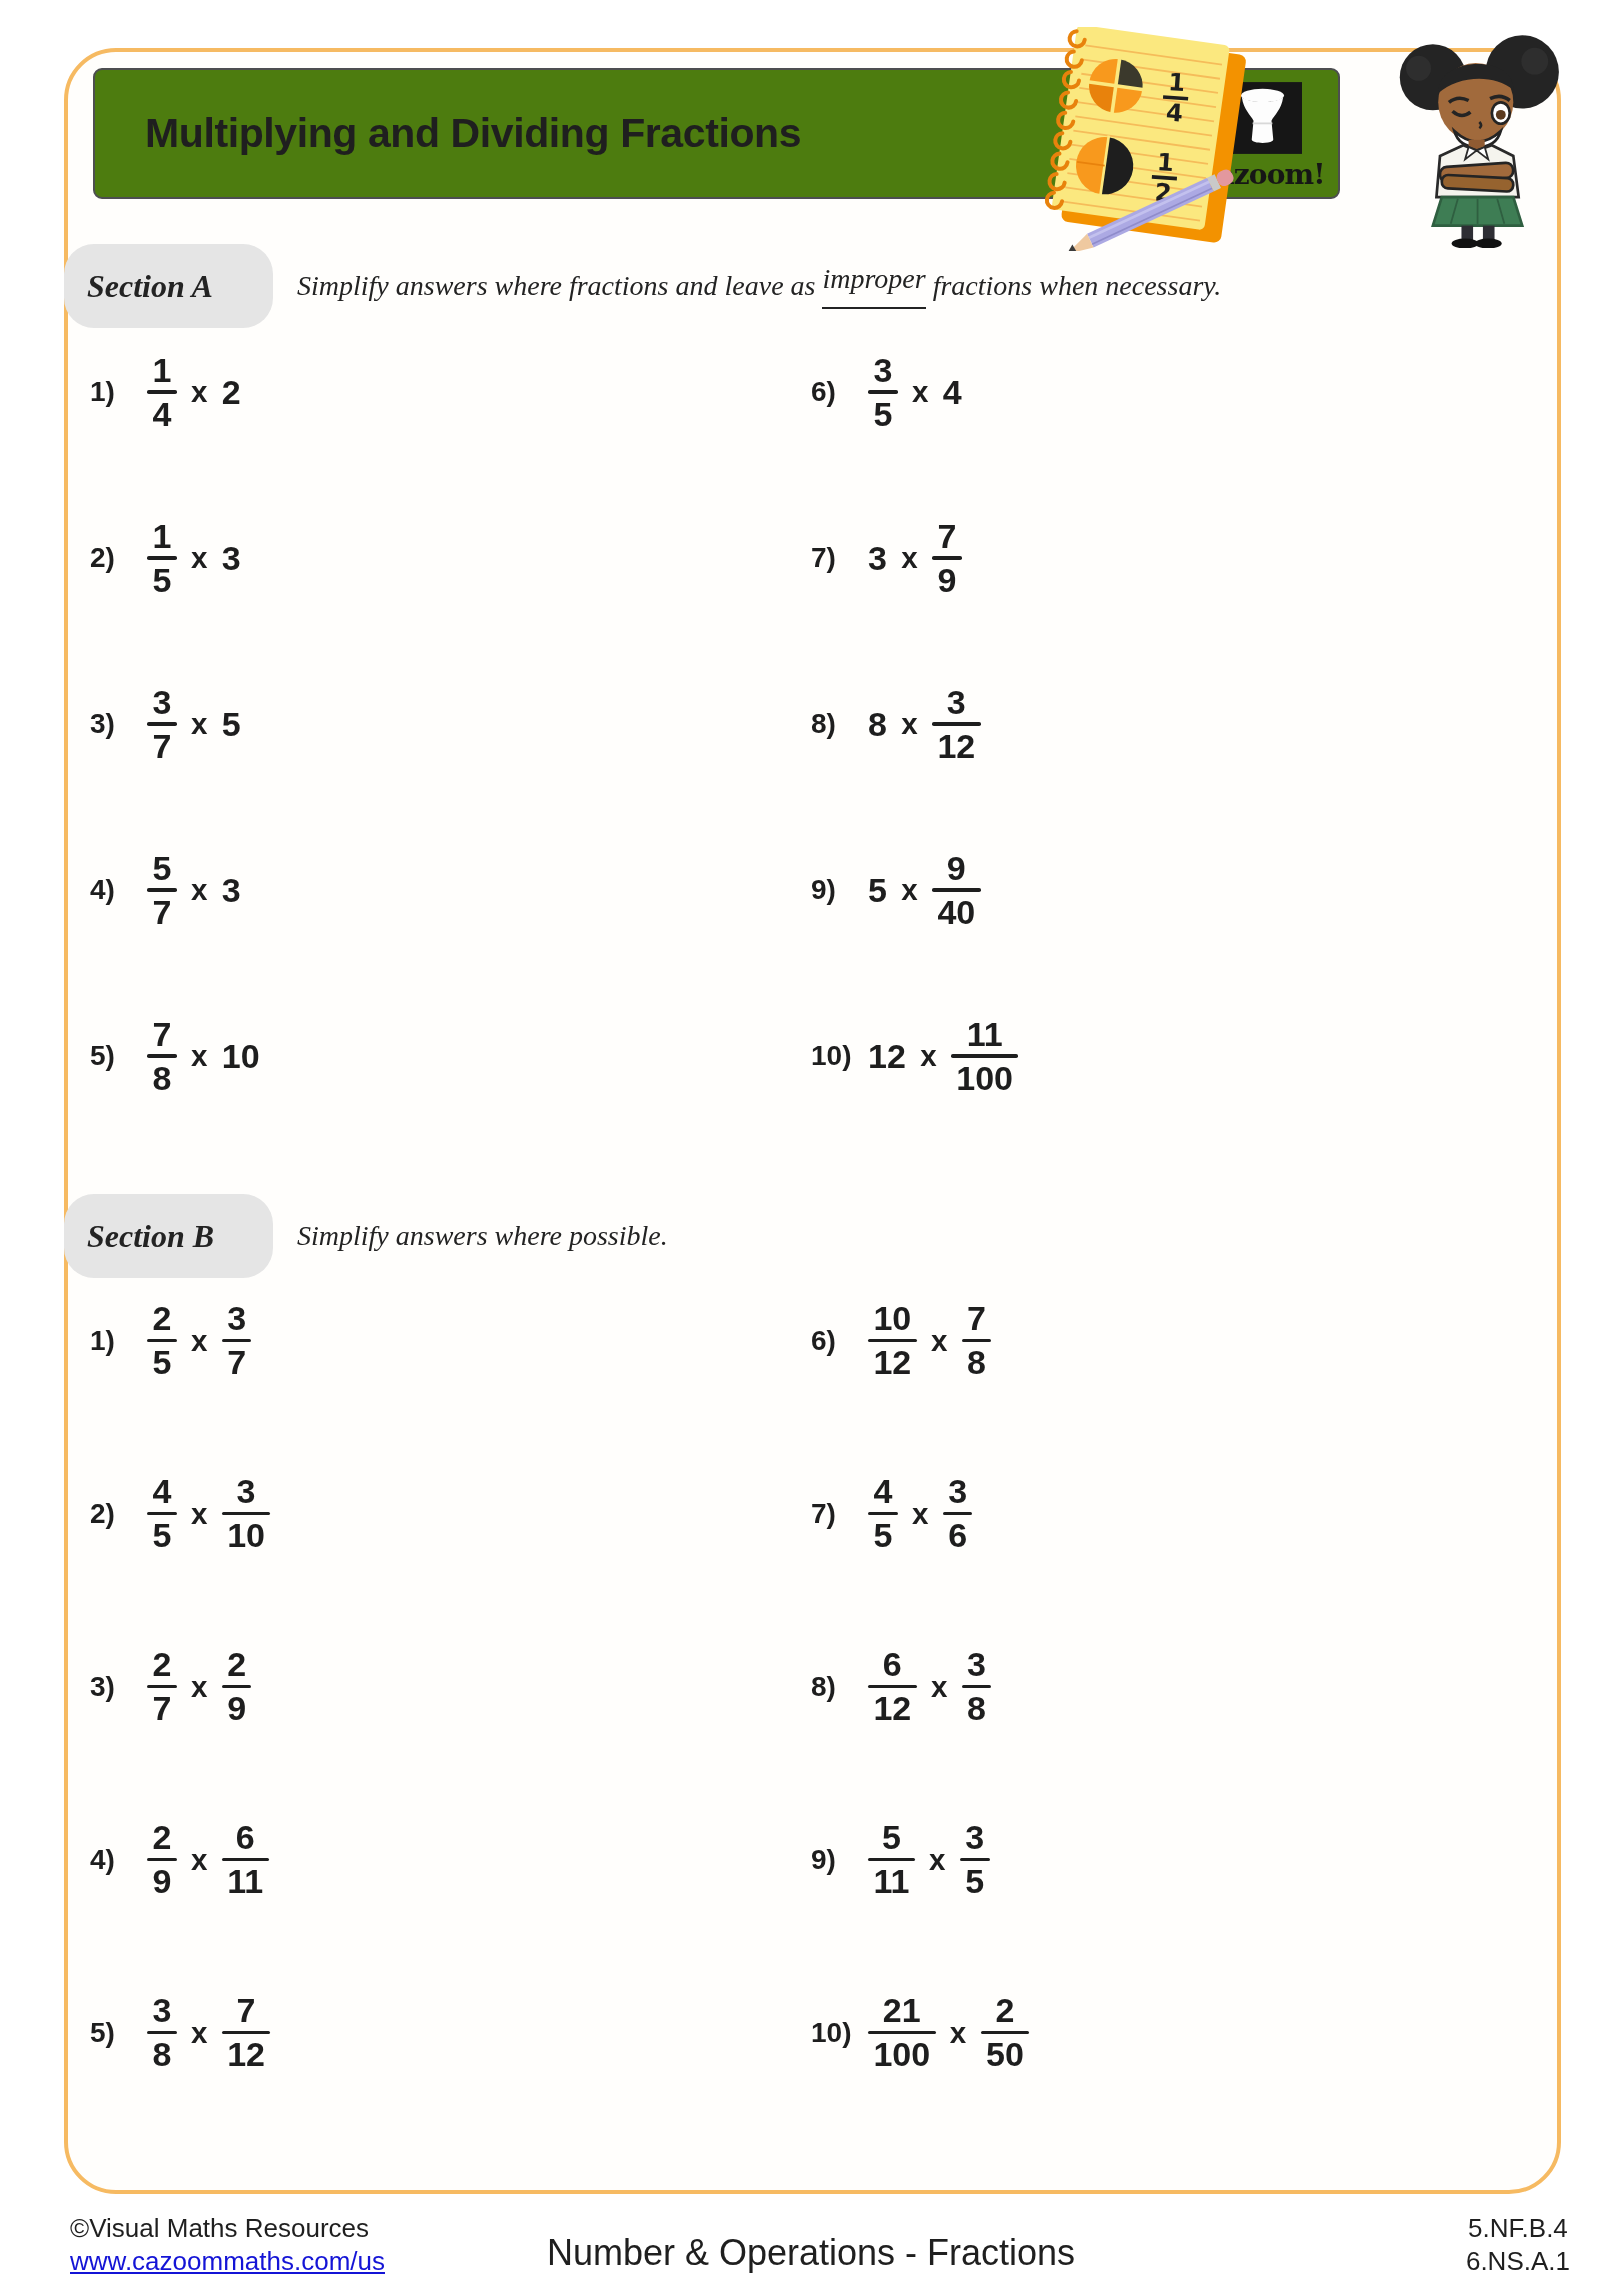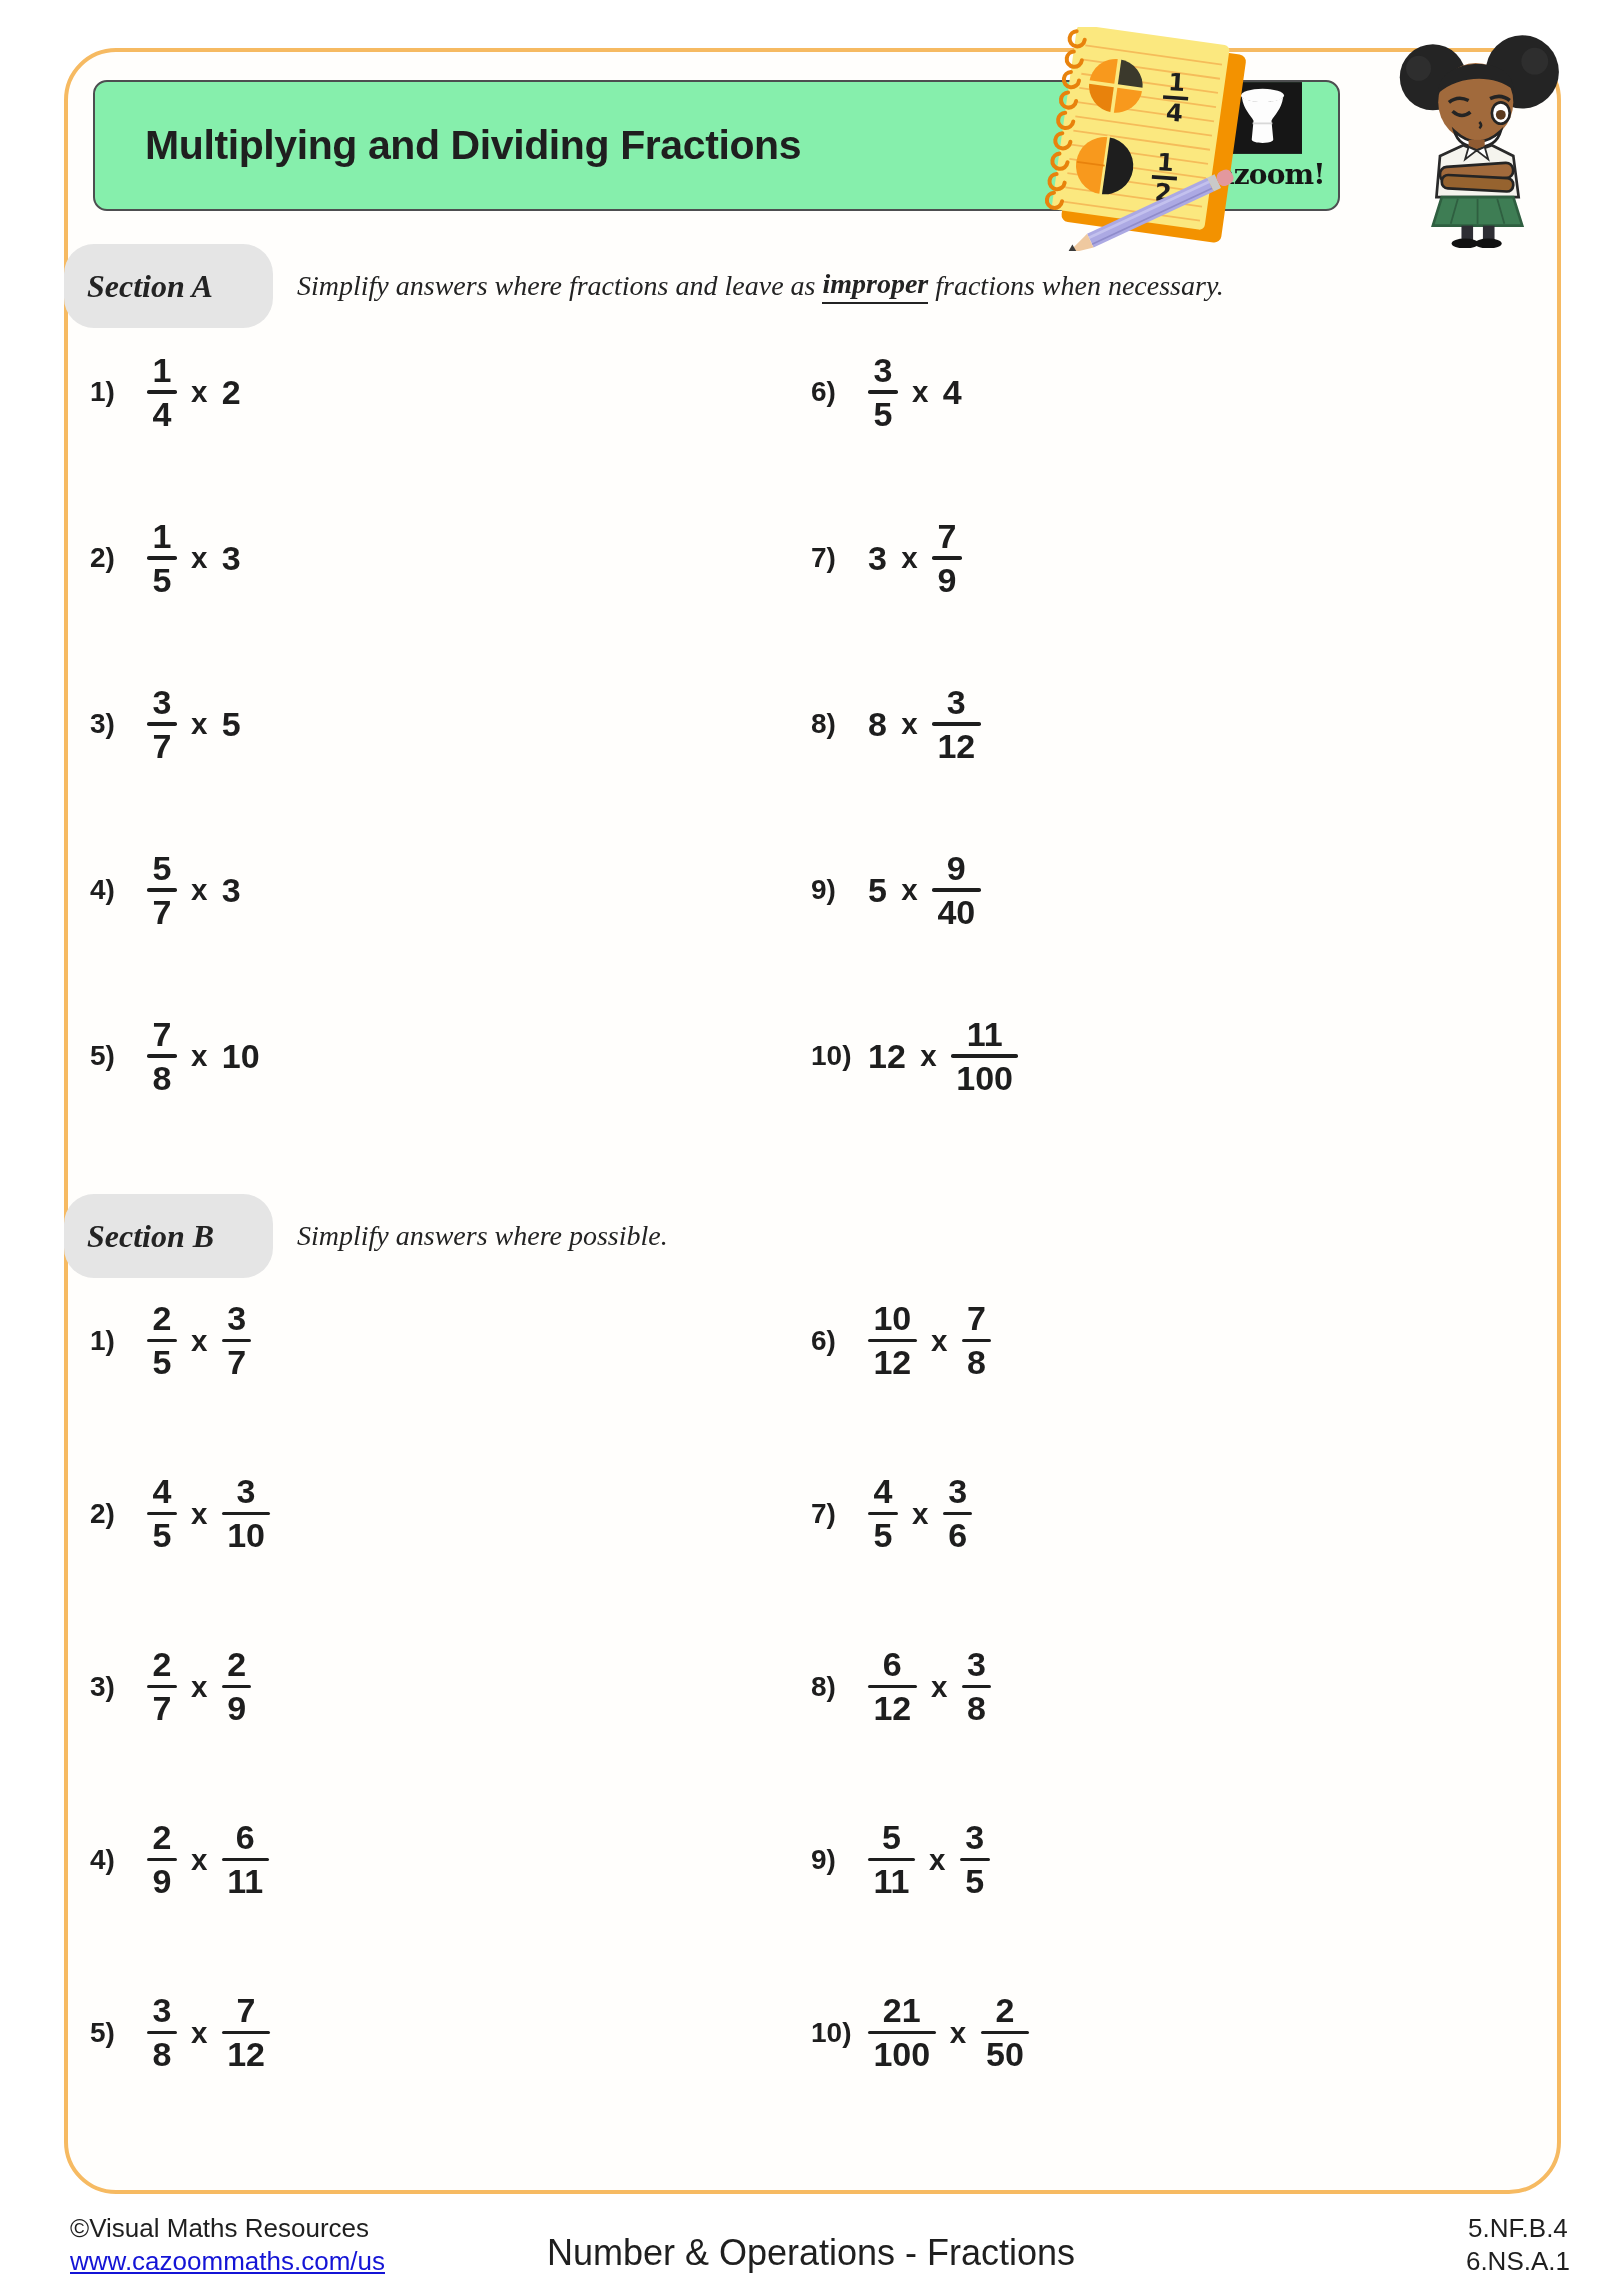--- a/index.html
+++ b/index.html
@@ -8,23 +8,23 @@
     font-family:"Liberation Sans", sans-serif;overflow:hidden;color:#1F1F1F;
   }
   
   .page-border{
     position:absolute;left:64px;top:48px;width:1497px;height:2146px;
     box-sizing:border-box;border:4.5px solid #F6BA62;border-radius:52px;
     background:#FFFEFC;z-index:1;
   }
   
   .title-box{
-    position:absolute;left:93px;top:80px;width:1247px;height:131px;
-    box-sizing:border-box;background:#86efac;border:2.7px solid #4D4E50;
-    border-radius:14px;display:flex;align-items:center;padding-left:50px;z-index:2;
+    position:absolute;left:93px;top:68px;width:1247px;height:131px;
+    box-sizing:border-box;background:#4d7c0f;border:2.7px solid #4D4E50;
+    border-radius:9px;display:flex;align-items:center;padding-left:50px;z-index:2;
   }
   .page-title{font-size:41px;font-weight:bold;color:#1F1F1F;letter-spacing:-0.4px;}
   
   .notebook{position:absolute;left:1019px;top:27px;width:251px;height:224px;z-index:4;}
   .logo{
     position:absolute;left:1191px;top:82px;width:143px;height:120px;z-index:3;
     display:flex;flex-direction:column;align-items:center;justify-content:flex-start;
   }
   .logo-text{
     font-family:"DejaVu Serif", serif;font-weight:bold;font-size:28px;
@@ -39,21 +39,21 @@
   }
   .section-label .txt{
     font-family:"Liberation Serif", serif;font-style:italic;font-weight:bold;
     font-size:32px;color:#232323;
   }
   .instruction{
     position:absolute;left:297px;height:84px;display:flex;align-items:center;
     font-family:"Liberation Serif", serif;font-style:italic;font-size:28px;
     color:#232323;z-index:2;white-space:pre;
   }
-  .instruction .em{font-weight:bold;border-bottom:2.7px solid #232323;padding-bottom:2px;text-align:center;}
+  .instruction .em{font-weight:normal;border-bottom:2.7px solid #232323;padding-bottom:12px;text-align:center;}
   #label-a,#instr-a{top:244px;}
   #label-b,#instr-b{top:1178px;margin-top:16px;}
   
   .problems{
     position:absolute;left:90px;width:1433px;display:grid;
     grid-template-columns:721px 1fr;grid-auto-flow:column;z-index:2;
   }
   #problems-a{top:309px;grid-template-rows:repeat(5,166px);}
   #problems-b{top:1254px;grid-template-rows:repeat(5,173px);}
   .problem{display:flex;align-items:center;}

